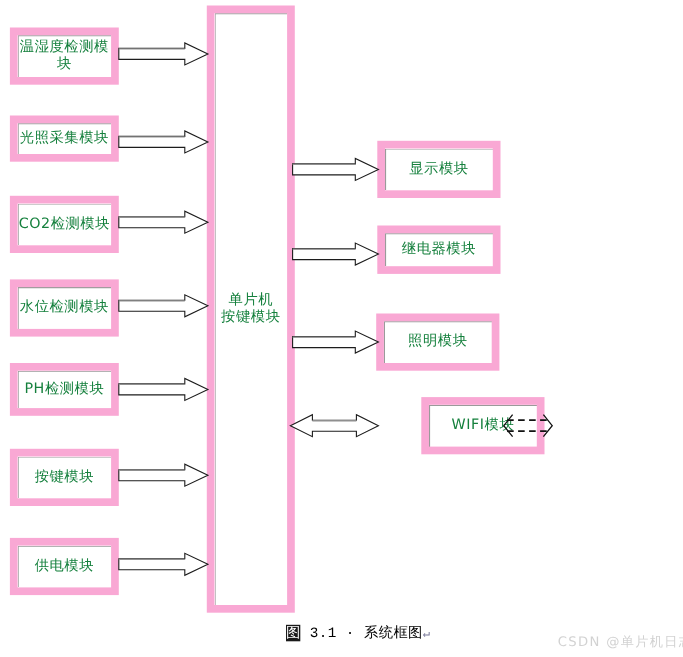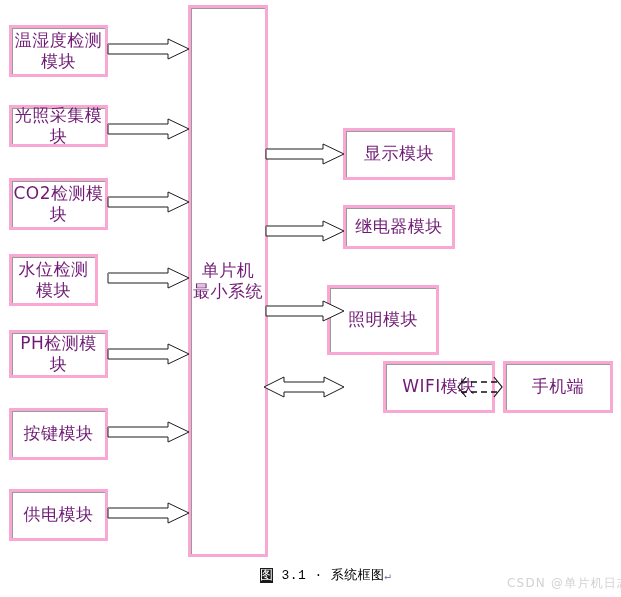--- a/index.html
+++ b/index.html
@@ -15,29 +15,29 @@
     width: 621px;
     height: 597px;
     background: #ffffff;
     overflow: hidden;
   }
 
   
   .box {
     position: absolute;
     box-sizing: border-box;
-    border: 3px solid #f9a8d4;
+    border: 7px solid #f9a8d4;
     background: #ffffff;
     display: flex;
     align-items: center;
     justify-content: center;
     text-align: center;
     line-height: 1.25;
-    color: #701a75;
-    font-size: 17px;
+    color: #15803d;
+    font-size: 13px;
     letter-spacing: 0.5px;
     
     box-shadow: inset 1px 1px 0 0 #9a9a9a;
   }
   .box-label {
     display: block;
     white-space: pre-line;
   }
 
   
@@ -110,60 +110,57 @@
   </div>
 
   <div class="box" style="left:9px; top:105px; width:99px; height:42px;">
     <span class="box-label">光照采集模块</span>
   </div>
 
   <div class="box" style="left:9px; top:178px; width:99px; height:52px;">
     <span class="box-label">CO2检测模块</span>
   </div>
 
-  <div class="box" style="left:9px; top:254px; width:89px; height:52px;">
+  <div class="box" style="left:9px; top:254px; width:99px; height:52px;">
     <span class="box-label">水位检测模块</span>
   </div>
 
   <div class="box" style="left:9px; top:330px; width:99px; height:48px;">
     <span class="box-label">PH检测模块</span>
   </div>
 
   <div class="box" style="left:9px; top:489px; width:99px; height:52px;">
     <span class="box-label">供电模块</span>
   </div>
 
   <div class="box" style="left:9px; top:408px; width:99px; height:52px;">
     <span class="box-label">按键模块</span>
   </div>
 
   <div class="box" style="left:188px; top:5px; width:80px; height:552px;">
     <span class="box-label">单片机
-最小系统</span>
+按键模块</span>
   </div>
 
   <div class="box" style="left:343px; top:128px; width:112px; height:52px;align-items:center;">
     <span class="box-label">显示模块</span>
   </div>
 
   <div class="box" style="left:343px; top:205px; width:112px; height:44px;">
     <span class="box-label">继电器模块</span>
   </div>
 
-  <div class="box" style="left:327px; top:285px; width:112px; height:70px;">
+  <div class="box" style="left:342px; top:285px; width:112px; height:52px;">
     <span class="box-label">照明模块</span>
   </div>
 
   <div class="box" style="left:343px; top:361px; width:112px; height:52px;margin-left:40px;">
     <span class="box-label">WIFI模块</span>
   </div>
 
-  <div class="box" style="left:503px; top:361px; width:110px; height:52px;">
-    <span class="box-label">手机端</span>
-  </div>
 
   <div class="arrow" style="left:108px; top:38px;">
     <svg width="82" height="22" viewBox="0 0 82 22">
       <path class="arrow-body" d="M0,6 L60,6 L60,1 L81,11 L60,21 L60,16 L0,16 Z"></path>
       <path class="arrow-hi" d="M0,6.5 L60,6.5"></path>
     </svg>
   </div>
 
   <div class="arrow" style="left:108px; top:118px;">
     <svg width="82" height="22" viewBox="0 0 82 22">

